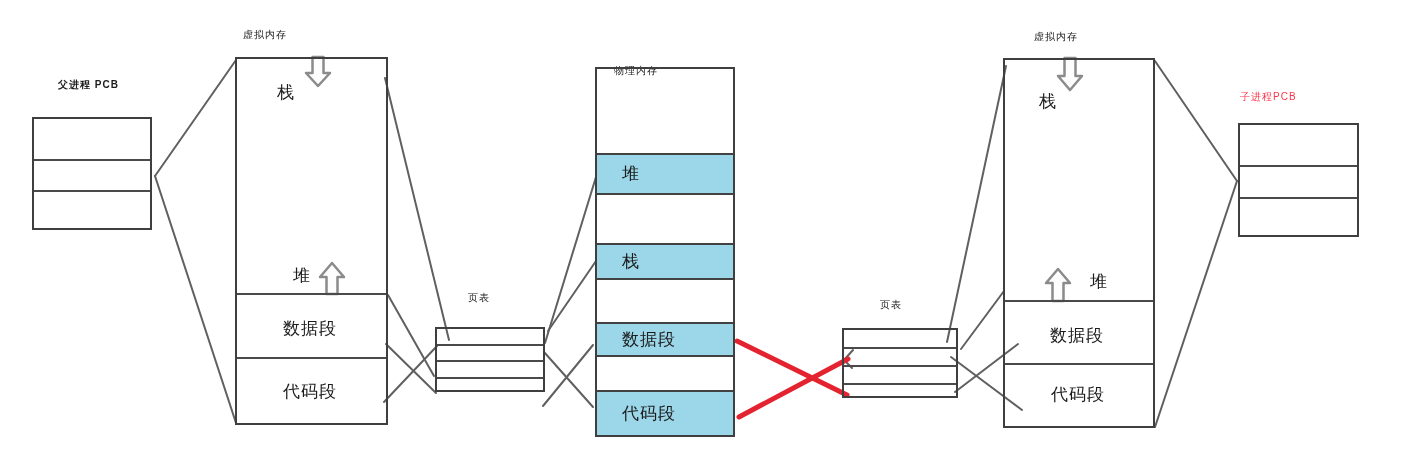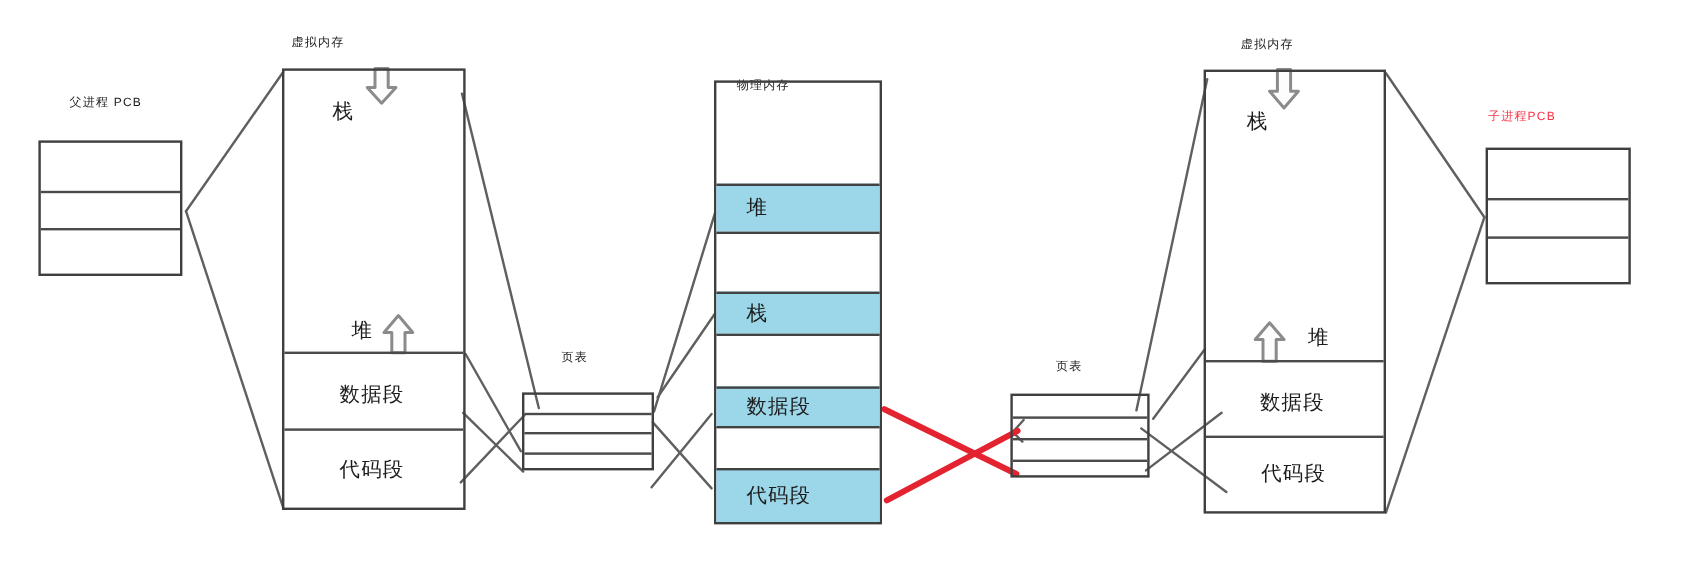--- a/index.html
+++ b/index.html
@@ -68,21 +68,21 @@
     </g>
 
     <g fill="#fdfdfd" stroke="#8b8b8b" stroke-width="2.5" stroke-linejoin="round">
       <path d="M312.5,57 L323.5,57 L323.5,73 L330,73 L318,86 L306,73 L312.5,73 Z"></path>
       <path d="M326.5,294 L326.5,277 L320,277 L332,263 L344,277 L337.5,277 L337.5,294 Z"></path>
       <path d="M1064.5,58 L1075.5,58 L1075.5,76 L1082,76 L1070,90 L1058,76 L1064.5,76 Z"></path>
       <path d="M1052.5,301 L1052.5,283 L1046,283 L1058,269 L1070,283 L1063.5,283 L1063.5,301 Z"></path>
     </g>
   </svg>
 
-  <div class="lbl title" style="left:58px;top:78px;">父进程 PCB</div>
+  <div class="lbl title" style="left:58px;top:78px;font-weight:bold;">父进程 PCB</div>
   <div class="lbl title" style="left:243px;top:28px;">虚拟内存</div>
   <div class="lbl title" style="left:468px;top:291px;">页表</div>
   <div class="lbl title" style="left:614px;top:28px;margin-top:36px;">物理内存</div>
   <div class="lbl title" style="left:880px;top:298px;">页表</div>
   <div class="lbl title" style="left:1034px;top:30px;">虚拟内存</div>
   <div class="lbl title red-title" style="left:1240px;top:90px;">子进程PCB</div>
 
   <div class="box pcb" style="left:32px;top:117px;width:120px;height:113px;display:flex;flex-direction:column;">
     <div class="row" style="height:40px;"></div>
     <div class="row" style="height:31px;"></div>

